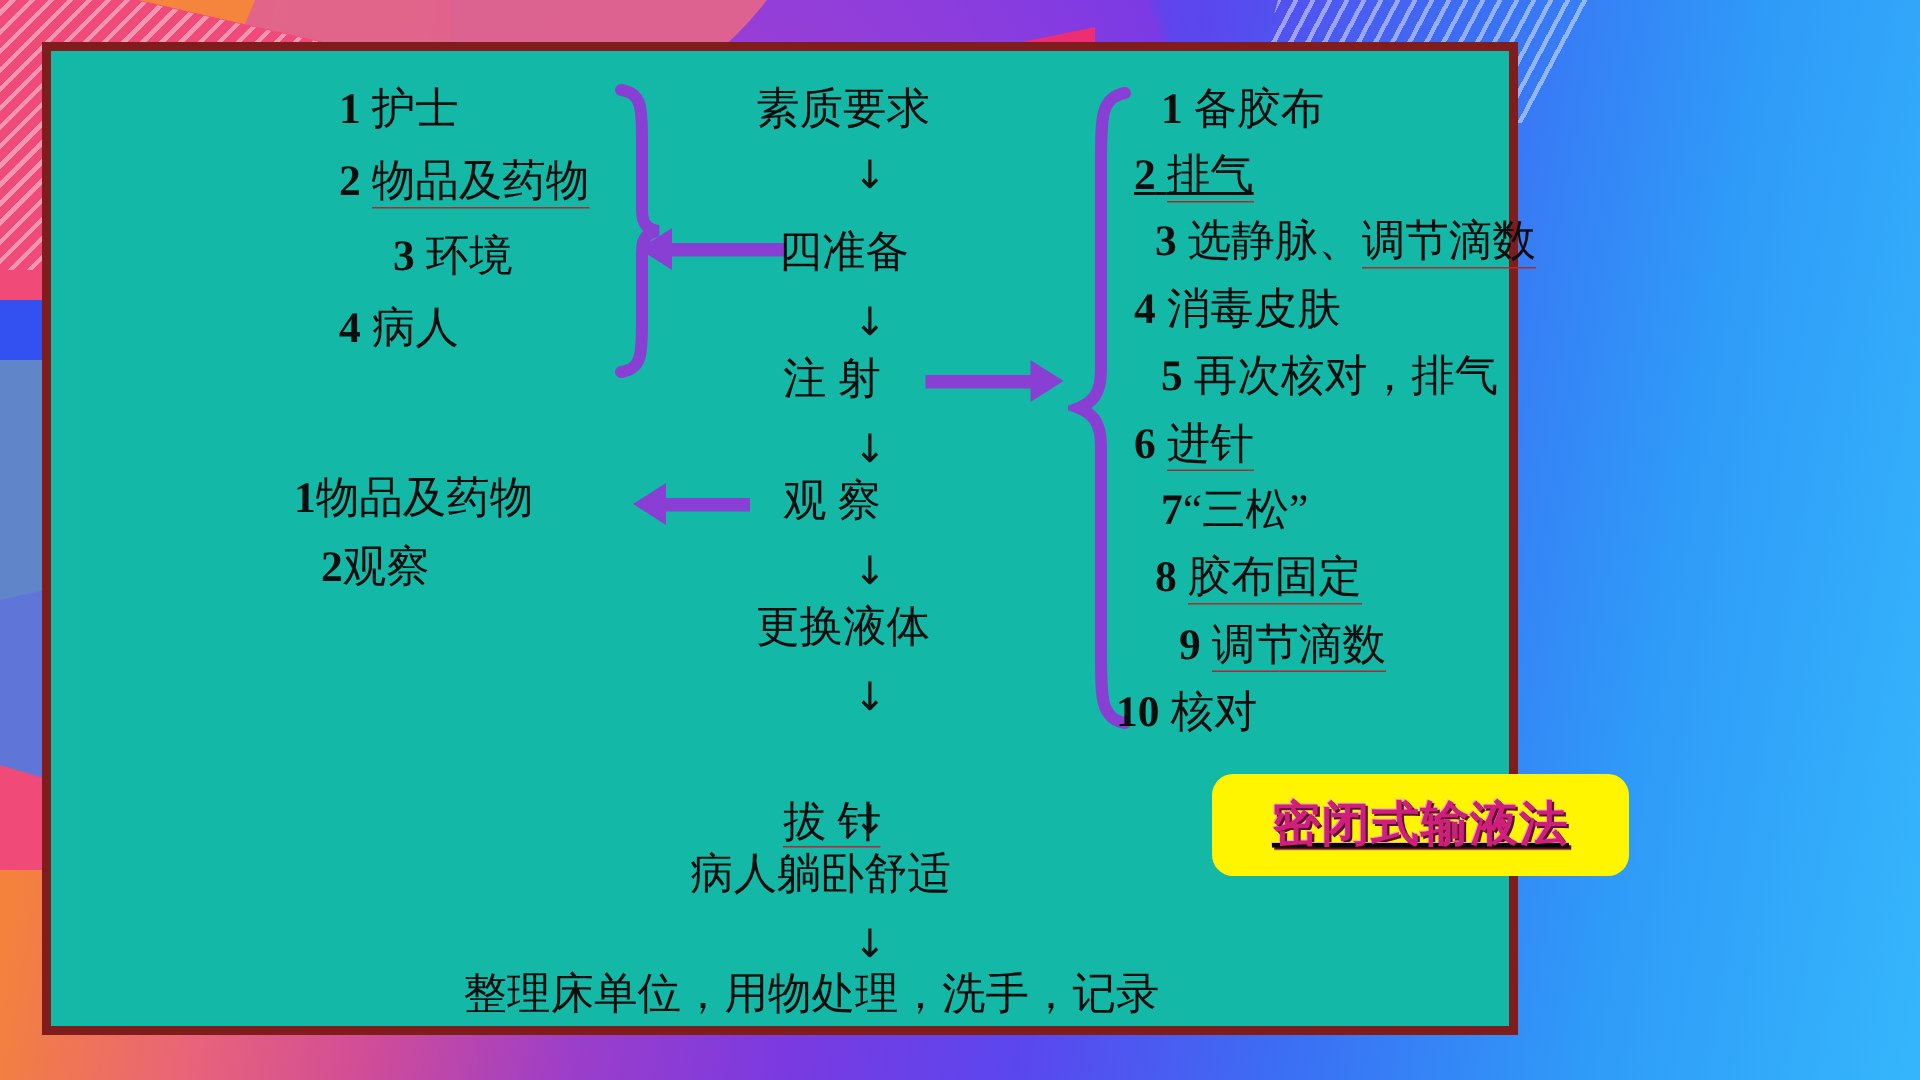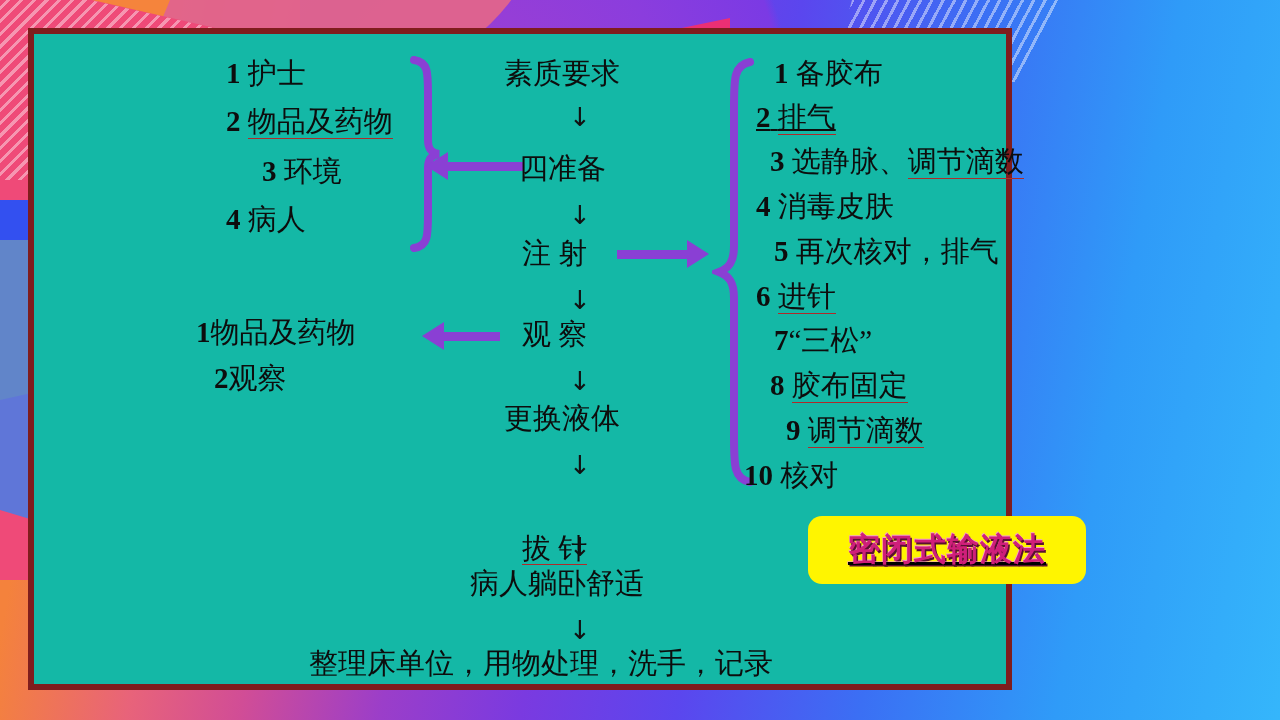--- a/index.html
+++ b/index.html
@@ -269,21 +269,21 @@
 
       <div class="node" style="left:488px; top:286px;">观 察</div>
       <div class="arrow-glyph" style="left:535px; top:334px;">↓</div>
 
       <div class="node" style="left:470px; top:370px;text-align:right;">更换液体</div>
       <div class="arrow-glyph" style="left:535px; top:418px;">↓</div>
 
       <div class="node u-red" style="left:488px; top:452px;">拔 针</div>
       <div class="arrow-glyph" style="left:535px; top:500px;">↓</div>
 
-      <div class="node" style="left:426px; top:535px;margin-left:10px;">病人躺卧舒适</div>
+      <div class="node" style="left:426px; top:535px;">病人躺卧舒适</div>
       <div class="arrow-glyph" style="left:535px; top:583px;">↓</div>
 
       <div class="node" style="left:275px; top:615px;">整理床单位，用物处理，洗手，记录</div>
 
       <div class="parrow" style="left:583px; top:206px; width:92px; height:28px;">
         <div class="shaft" style="left:0; right:20px;"></div>
         <div class="headR"></div>
       </div>
 
       <svg class="brace" style="left:678px; top:22px;" width="46" height="432" viewBox="0 0 46 432">

